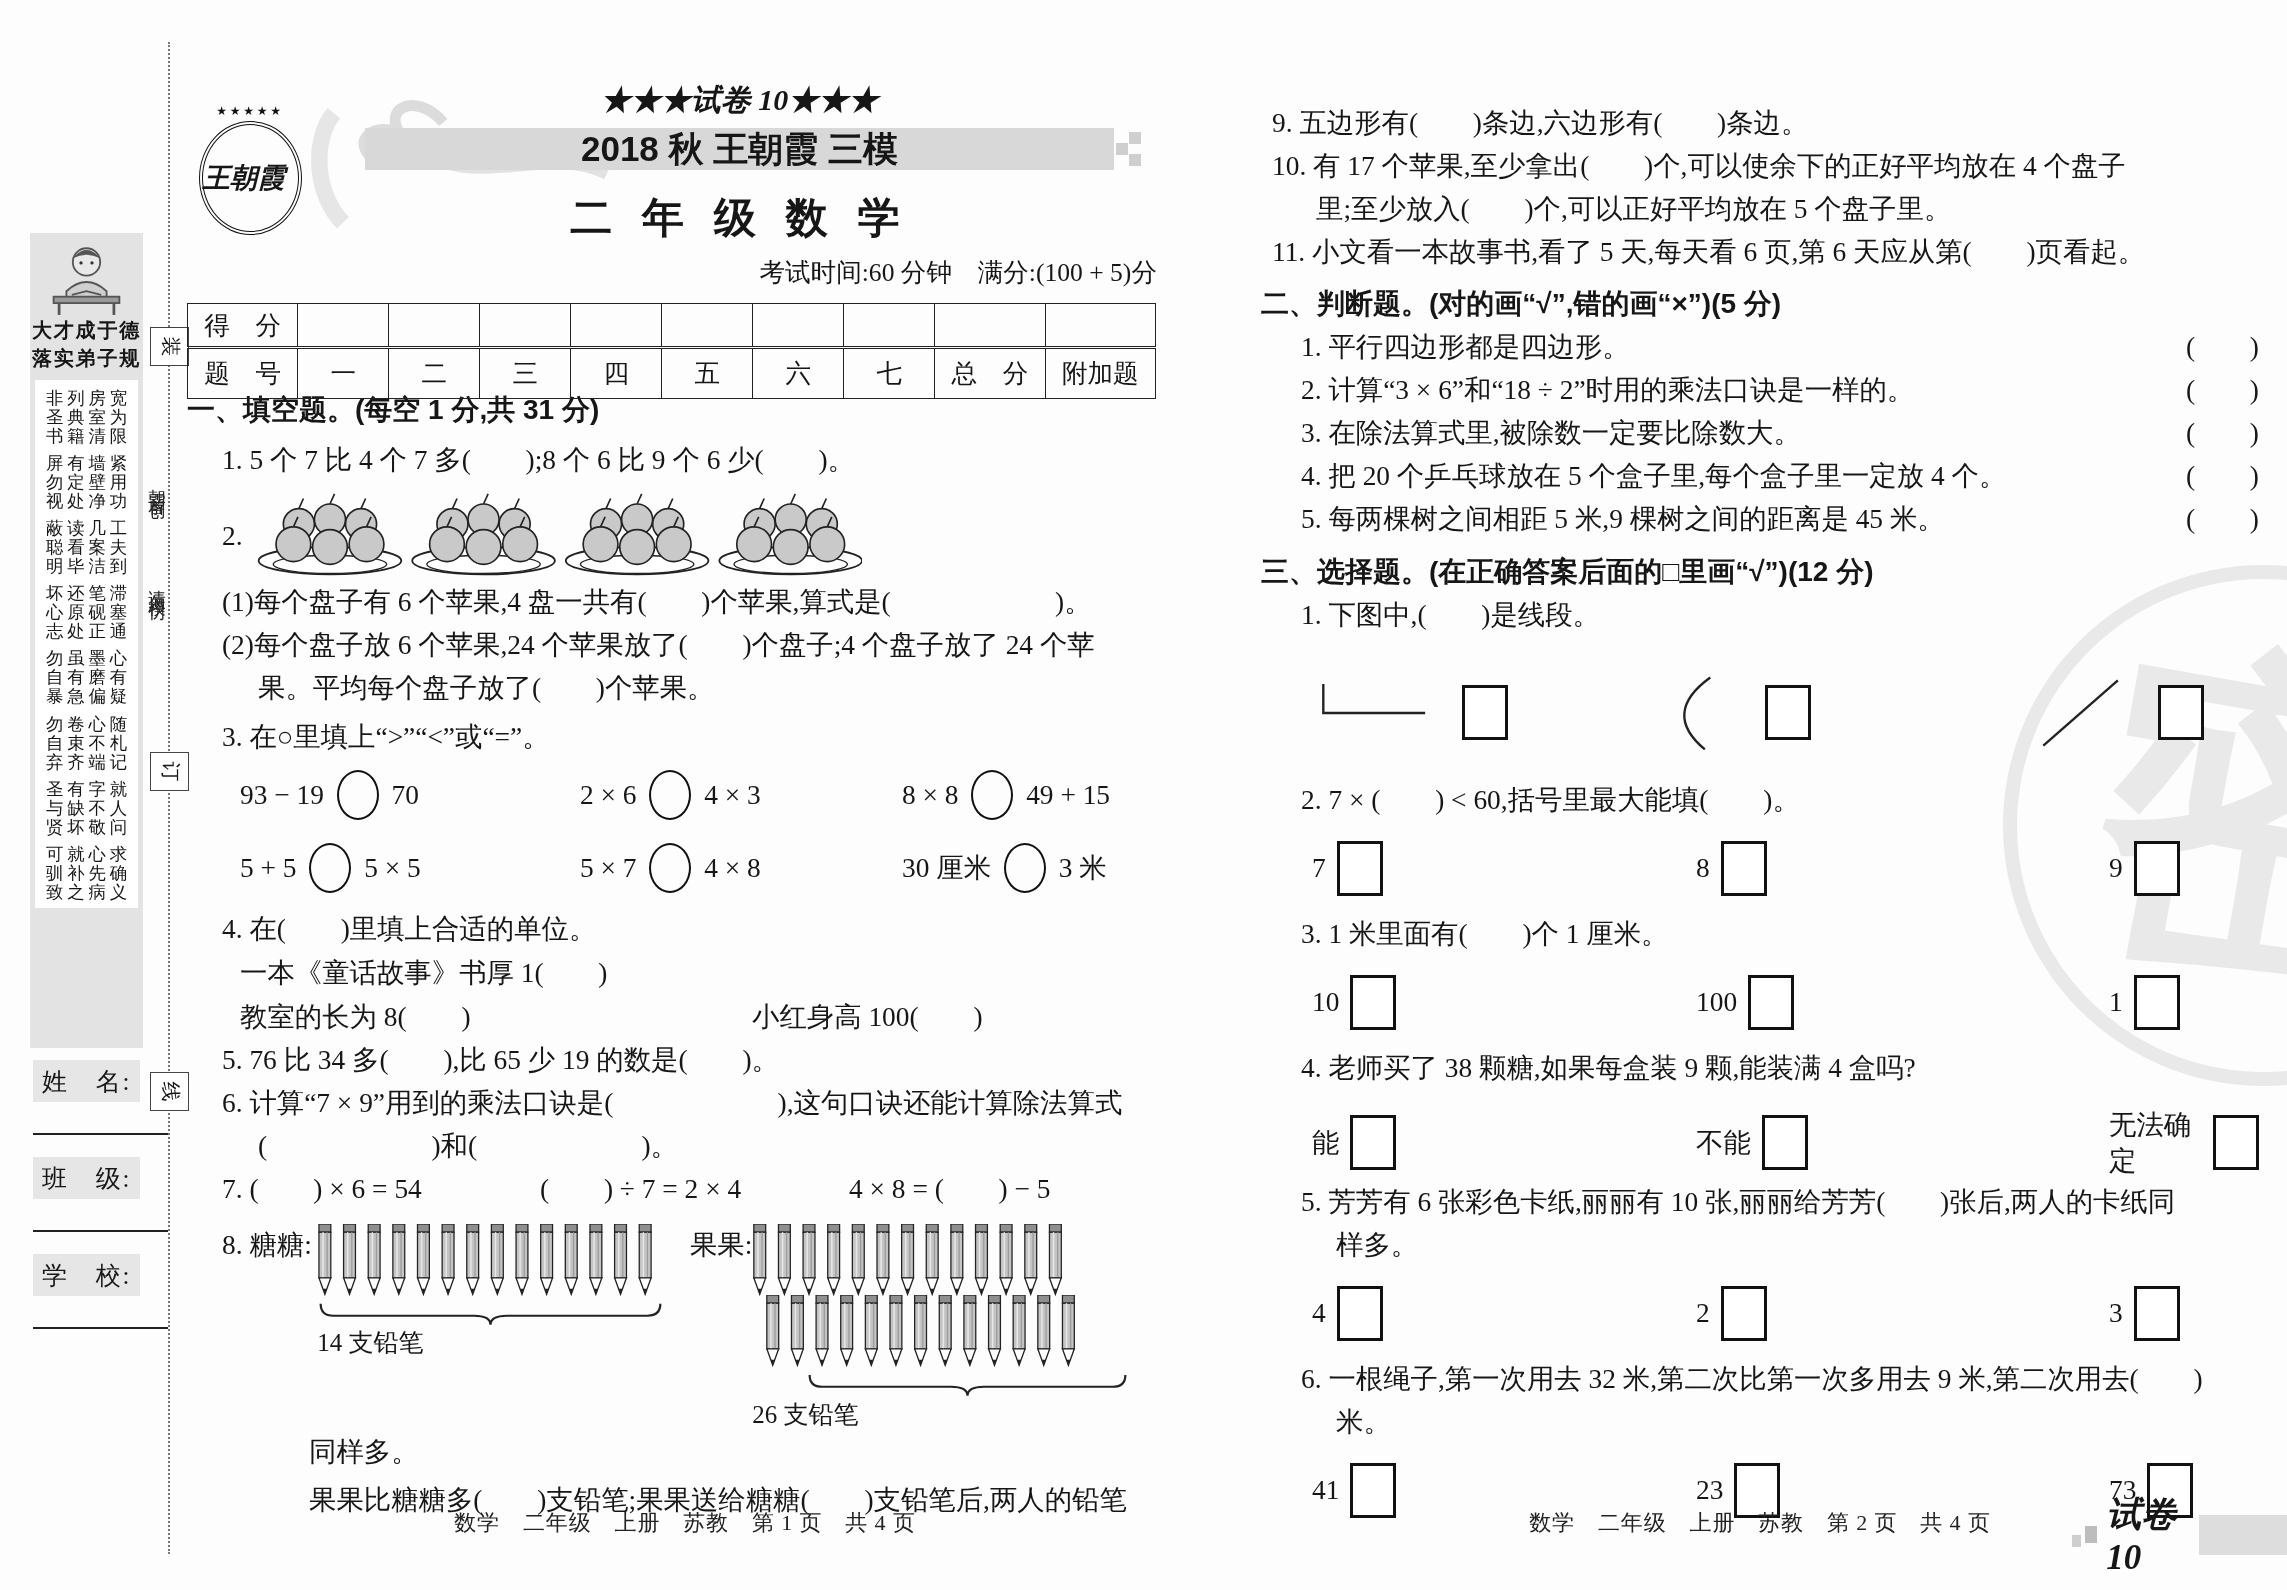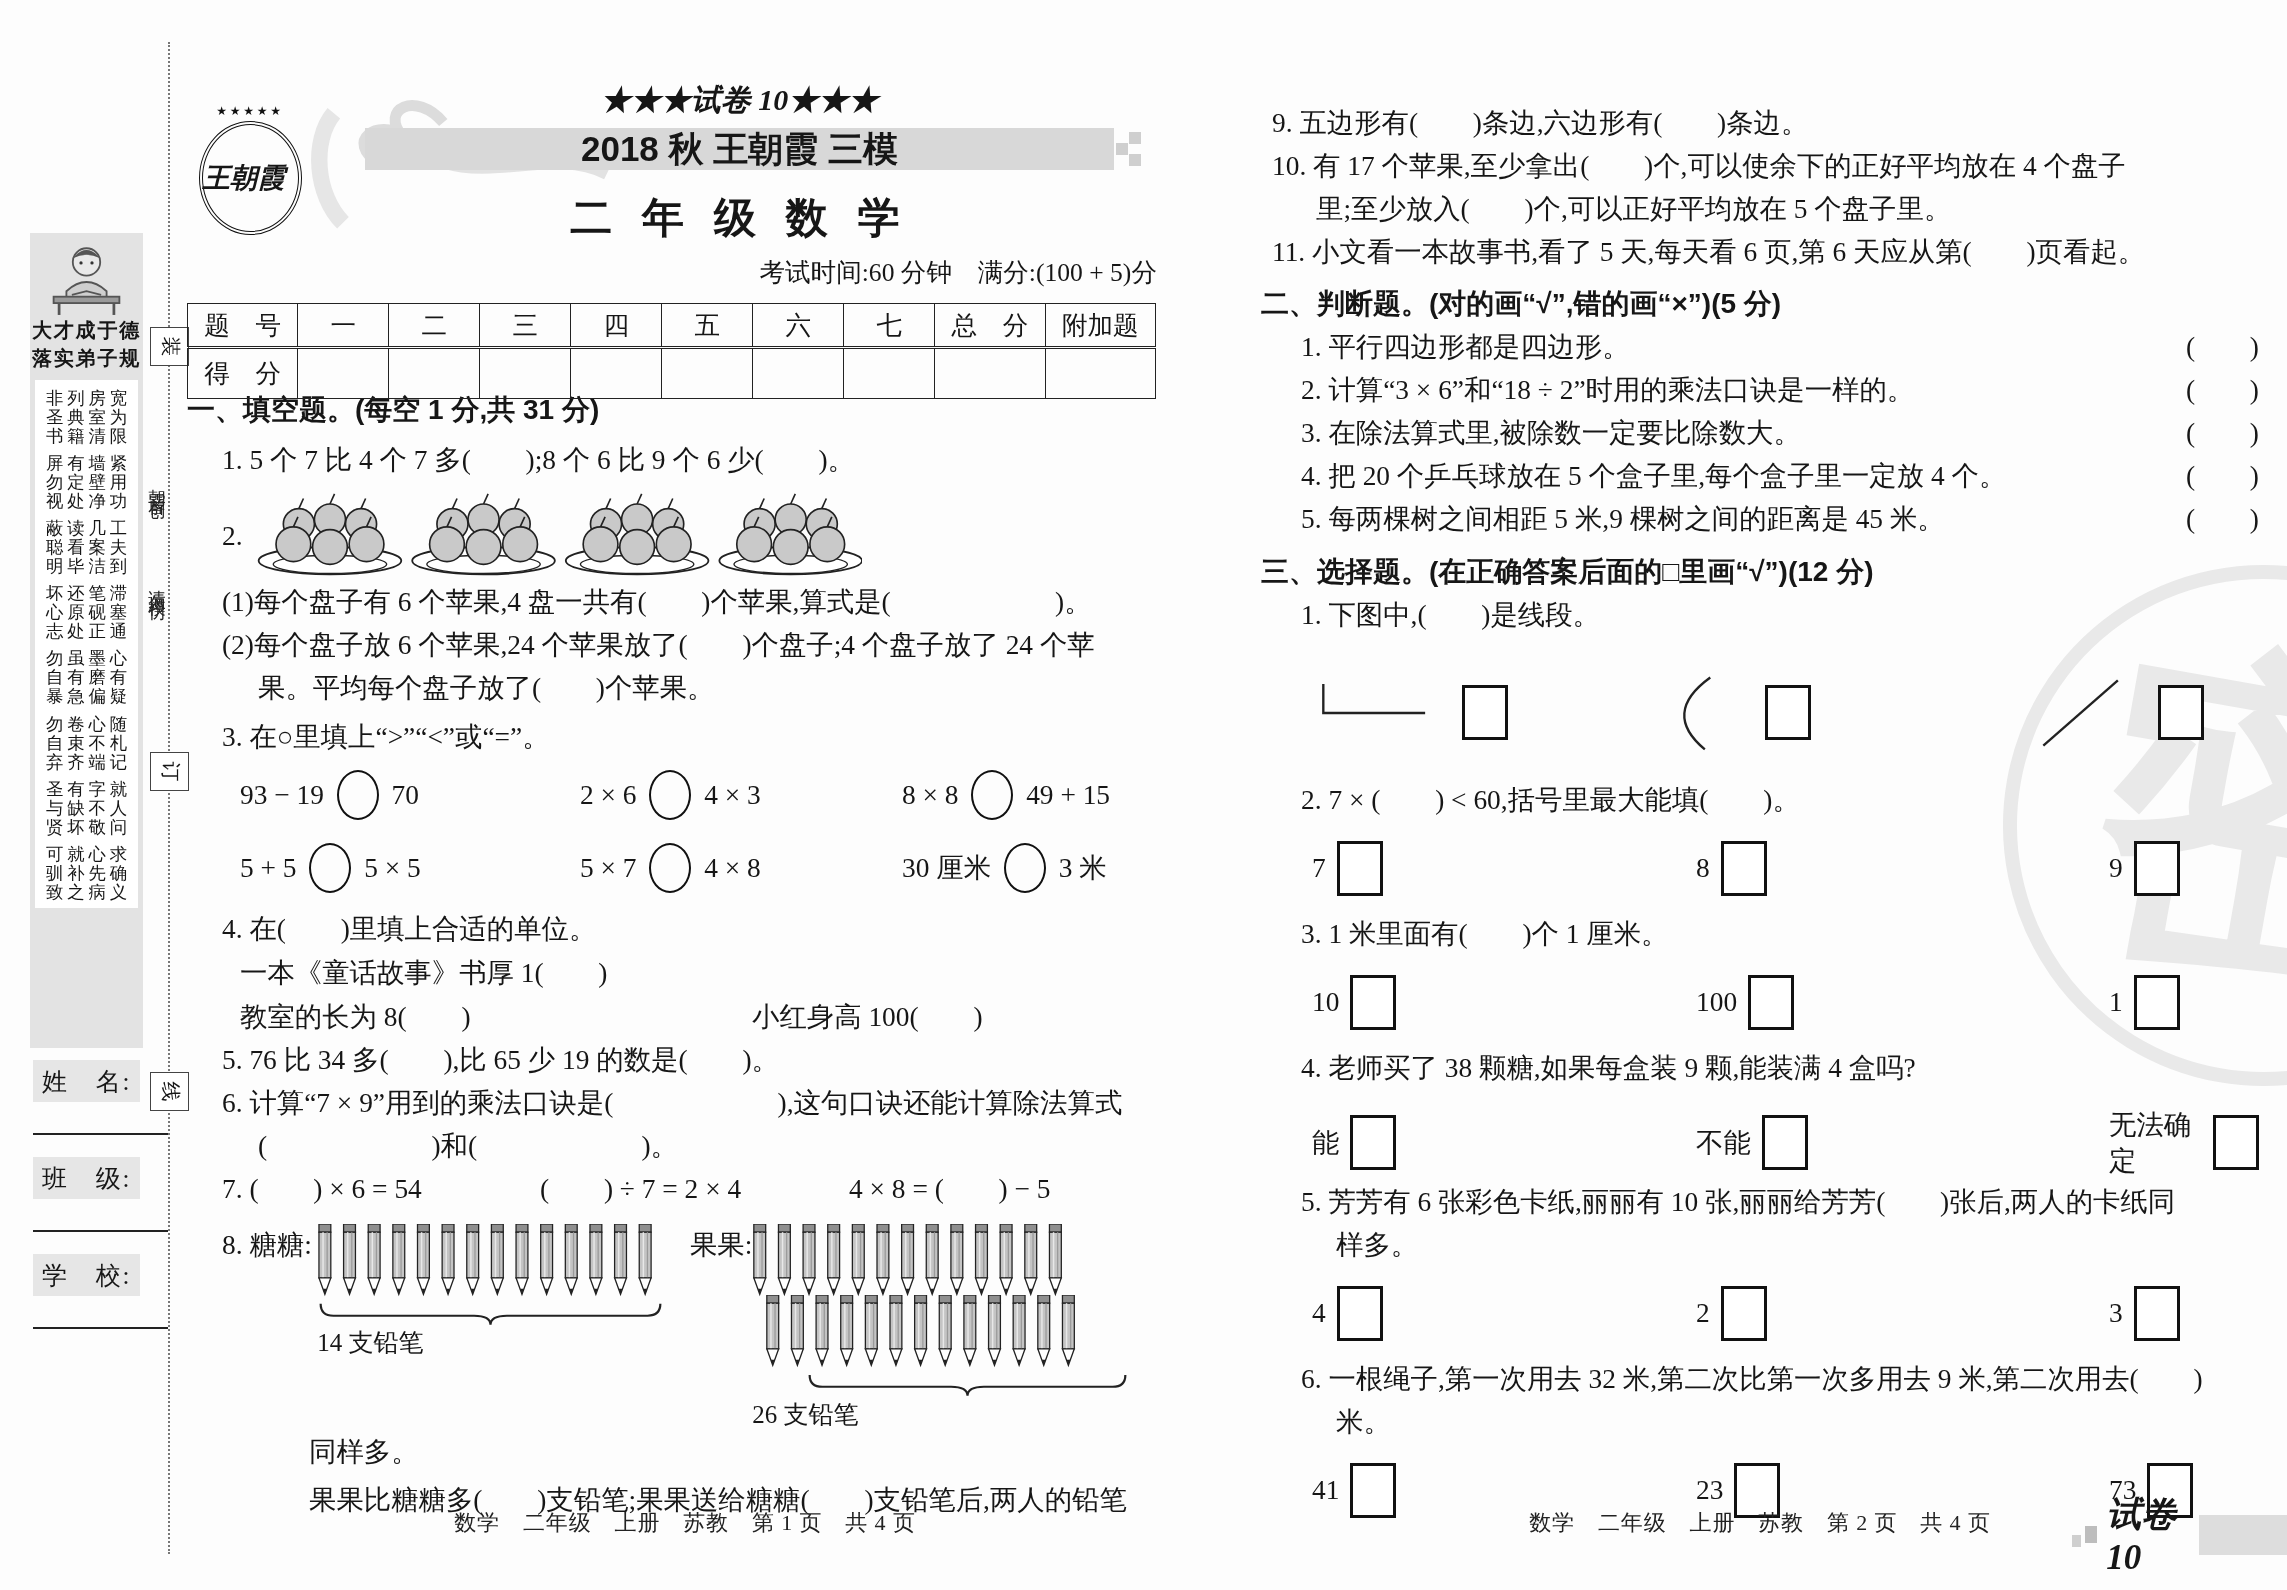--- a/index.html
+++ b/index.html
@@ -213,42 +213,42 @@
             <i></i>
             <i></i>
             <i></i>
           </span>
       </div>
       <div class="title sans">二 年 级 数 学</div>
       <div class="info">考试时间:60 分钟　满分:(100 + 5)分</div>
       <table class="score">
         <tbody>
             <tr>
+          <td>得　分</td>
+          <td></td>
+              <td></td>
+          <td></td>
+              <td></td>
+          <td></td>
+              <td></td>
+          <td></td>
+              <td></td>
+          <td></td>
+        </tr>
+        <tr>
           <td class="wide">题　号</td>
           <td>一</td>
           <td>二</td>
           <td>三</td>
           <td>四</td>
           <td>五</td>
           <td>六</td>
           <td>七</td>
           <td class="wide">总　分</td>
           <td class="wide">附加题</td>
-        </tr>
-        <tr>
-          <td>得　分</td>
-          <td></td>
-              <td></td>
-          <td></td>
-              <td></td>
-          <td></td>
-              <td></td>
-          <td></td>
-              <td></td>
-          <td></td>
         </tr>
       </tbody>
         </table>
     </div>
 
     <div class="sec-head sans" style="margin-top:33px">一、填空题。(每空 1 分,共 31 分)</div>
     <div class="q i1" style="margin-top:7.3px">1. 5 个 7 比 4 个 7 多(　　);8 个 6 比 9 个 6 少(　　)。</div>
 
     <div class="apples-row i1">
       <span class="q">2.</span>

